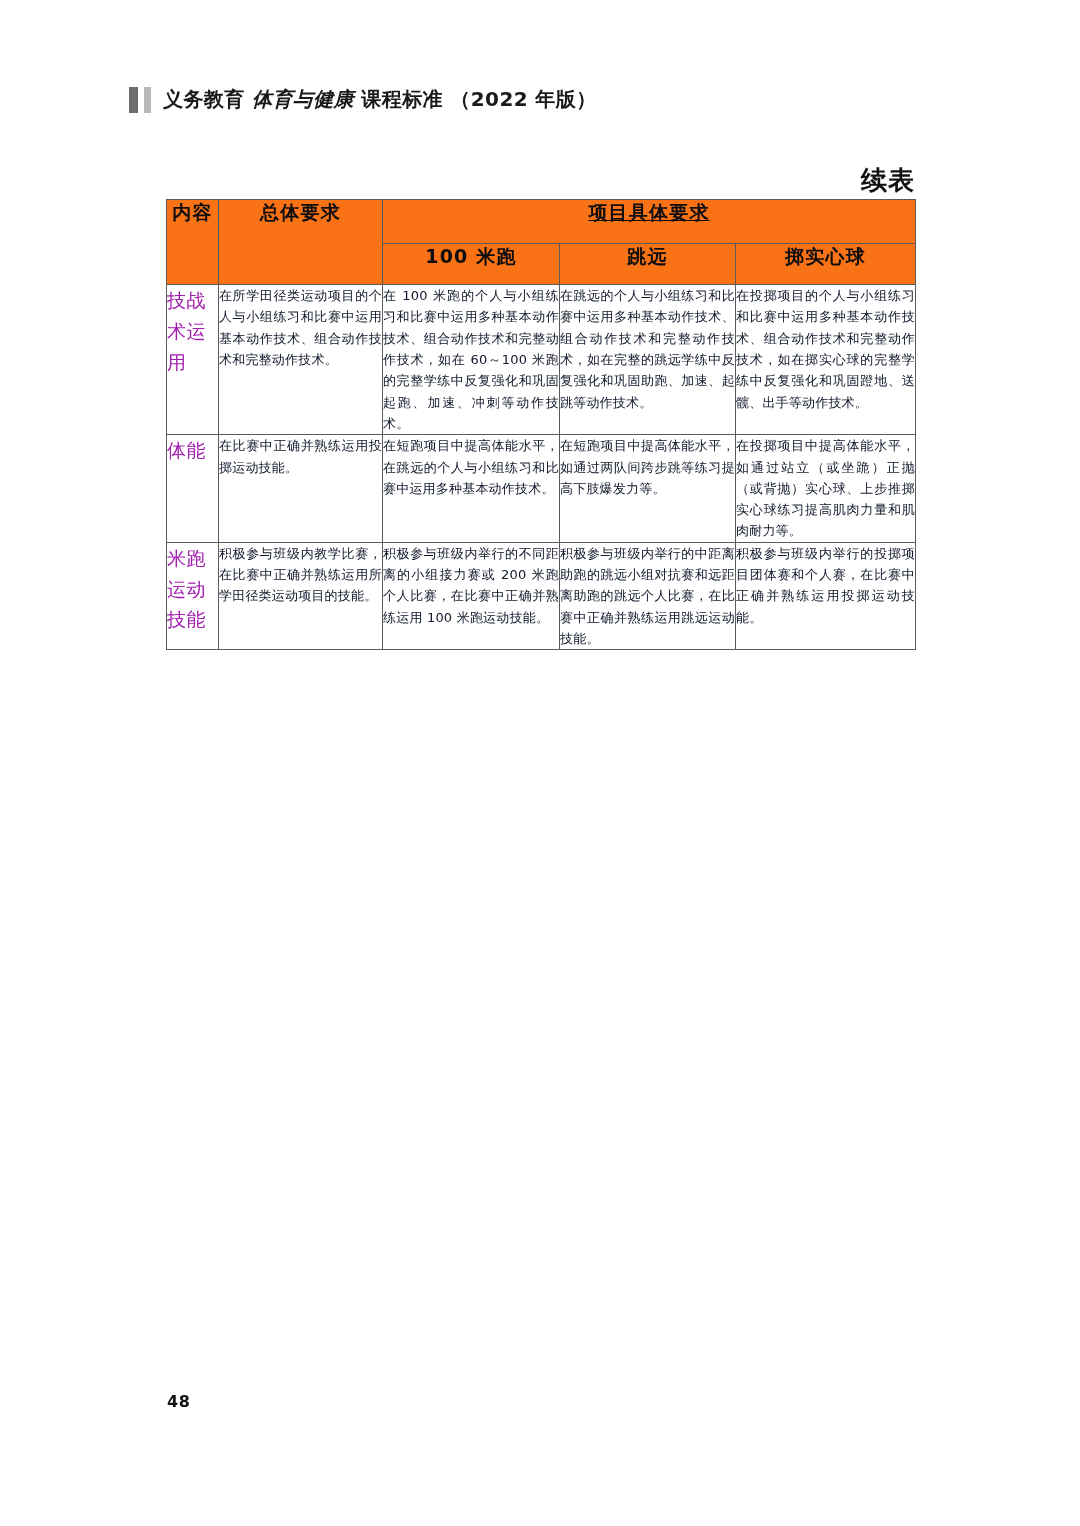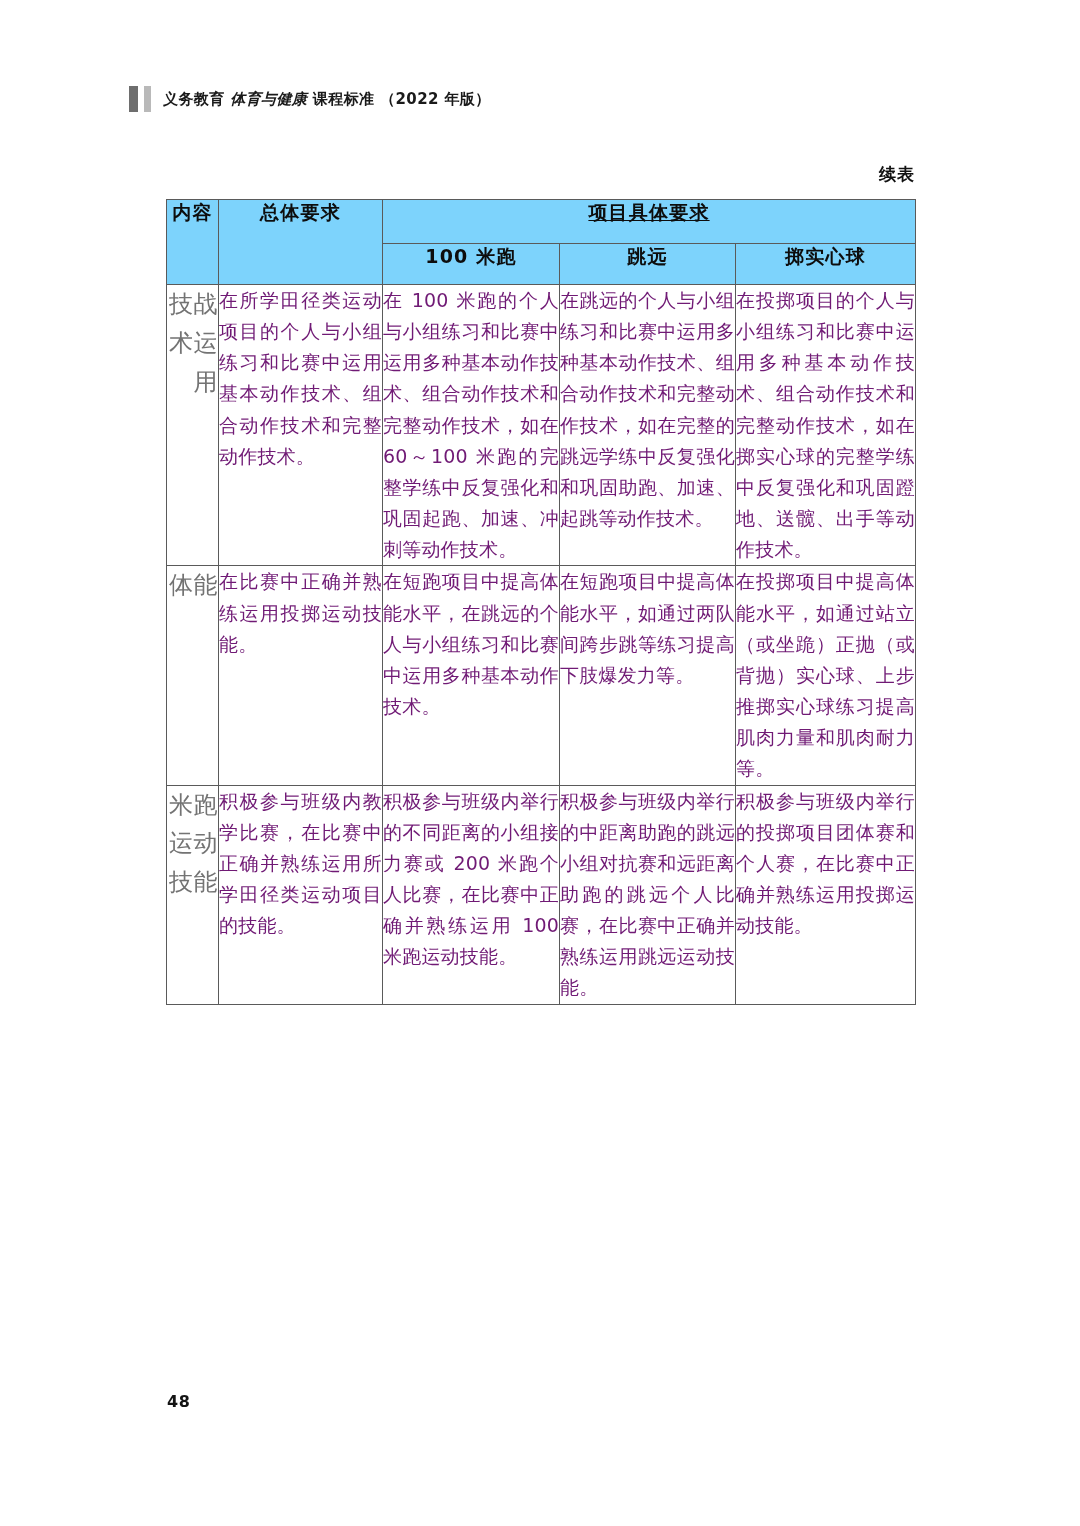--- a/index.html
+++ b/index.html
@@ -33,37 +33,37 @@
     display: block;
   }
   .head-bar-light {
     width: 7px;
     height: 26px;
     background: #b9b9b9;
     display: block;
     margin-left: -3px;
   }
   .head-text {
-    font-size: 15px;
+    font-size: 20px;
     font-weight: bold;
     letter-spacing: 0.4px;
     color: #1a1a1a;
     margin-left: 3px;
   }
   .head-text .it {
     font-style: italic;
     font-weight: bold;
   }
 
   
   .cont-label {
     position: absolute;
     right: 165px;
     top: 163px;
-    font-size: 17px;
+    font-size: 26px;
     font-weight: bold;
     color: #111;
     letter-spacing: 1px;
   }
 
   
   .tbl-wrap {
     position: absolute;
     left: 166px;
     top: 199px;
@@ -74,52 +74,52 @@
     width: 749px;
     table-layout: fixed;
     border: 1.6px solid #3a3a3a;
   }
   table.spec td, table.spec th {
     border: 1.1px solid #5a5a5a;
     padding: 0;
     vertical-align: top;
   }
   thead th {
-    background: #7dd3fc;
+    background: #f97316;
     text-align: center;
     vertical-align: middle;
     font-weight: bold;
     font-size: 19px;
     color: #0d0d0d;
     letter-spacing: 1.2px;
     height: 40px;
   }
   thead th.tall { height: 84px; }
   thead th.grp  { height: 42px; text-decoration: underline; }
 
   
   col.c0 { width: 52px; }
   col.c1 { width: 164px; }
   col.c2 { width: 177px; }
   col.c3 { width: 176px; }
   col.c4 { width: 180px; }
 
   td.rowlabel {
-    text-align: right;
+    text-align: left;
     vertical-align: middle;
-    font-size: 24px;
+    font-size: 19px;
     line-height: 1.62;
-    color: #737373;
+    color: #a21caf;
     letter-spacing: 0.5px;
     padding: 4px 3px;
   }
   td.body {
-    font-size: 19px;
+    font-size: 13px;
     line-height: 1.64;
-    color: #701a75;
+    color: #0f172a;
     padding: 12px 11px 16px 11px;
     text-align: justify;
     text-align-last: left;
     text-justify: inter-character;
     letter-spacing: 0.2px;
     word-break: break-all;
   }
 
   
   .folio {

